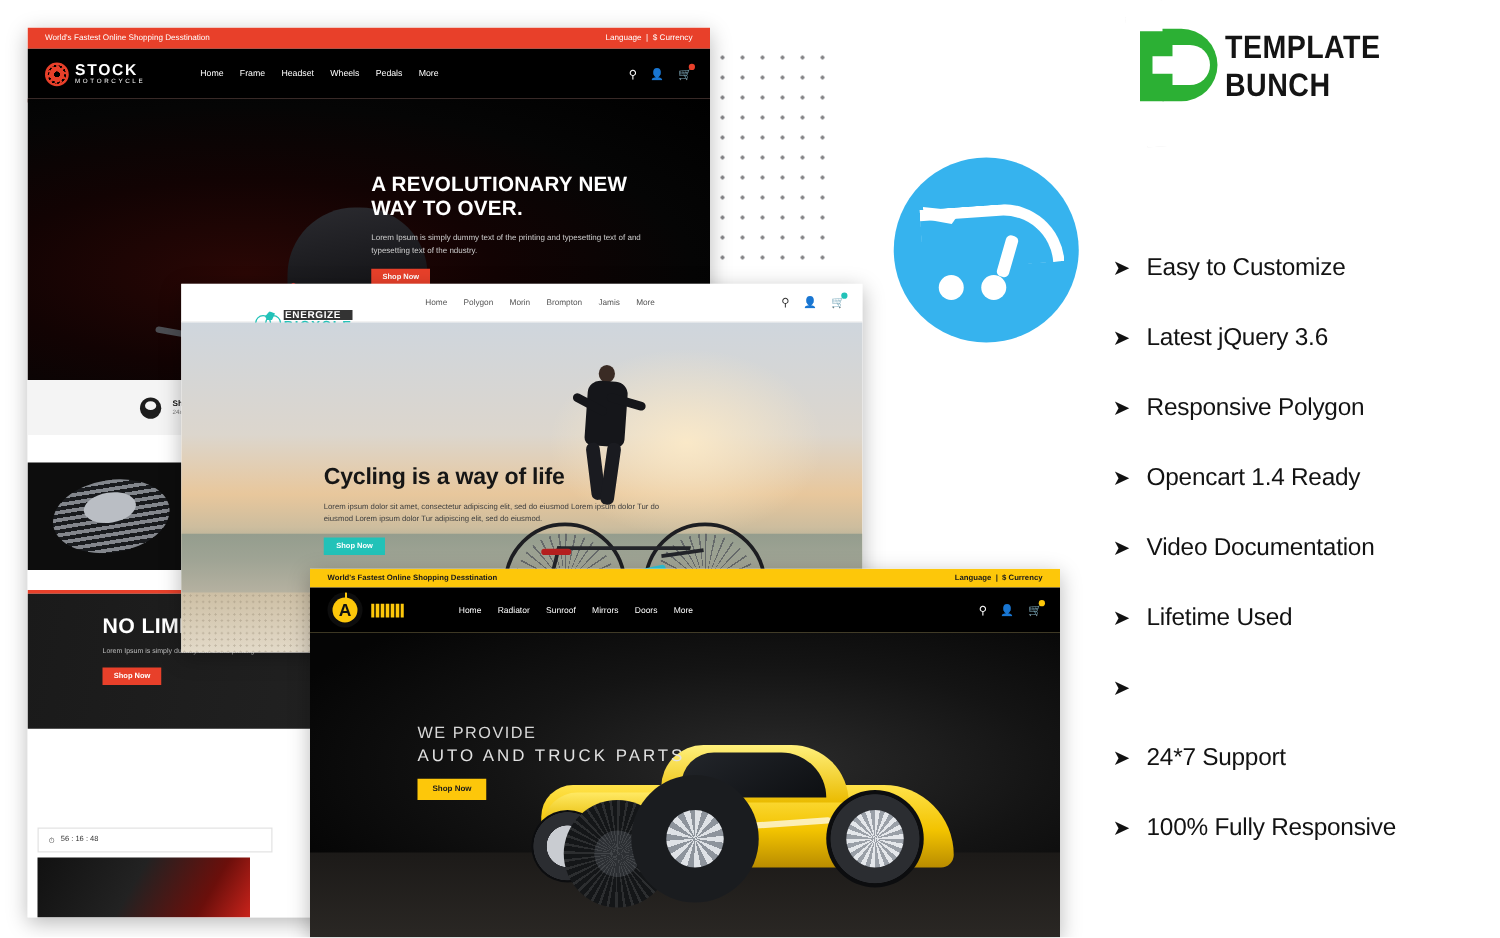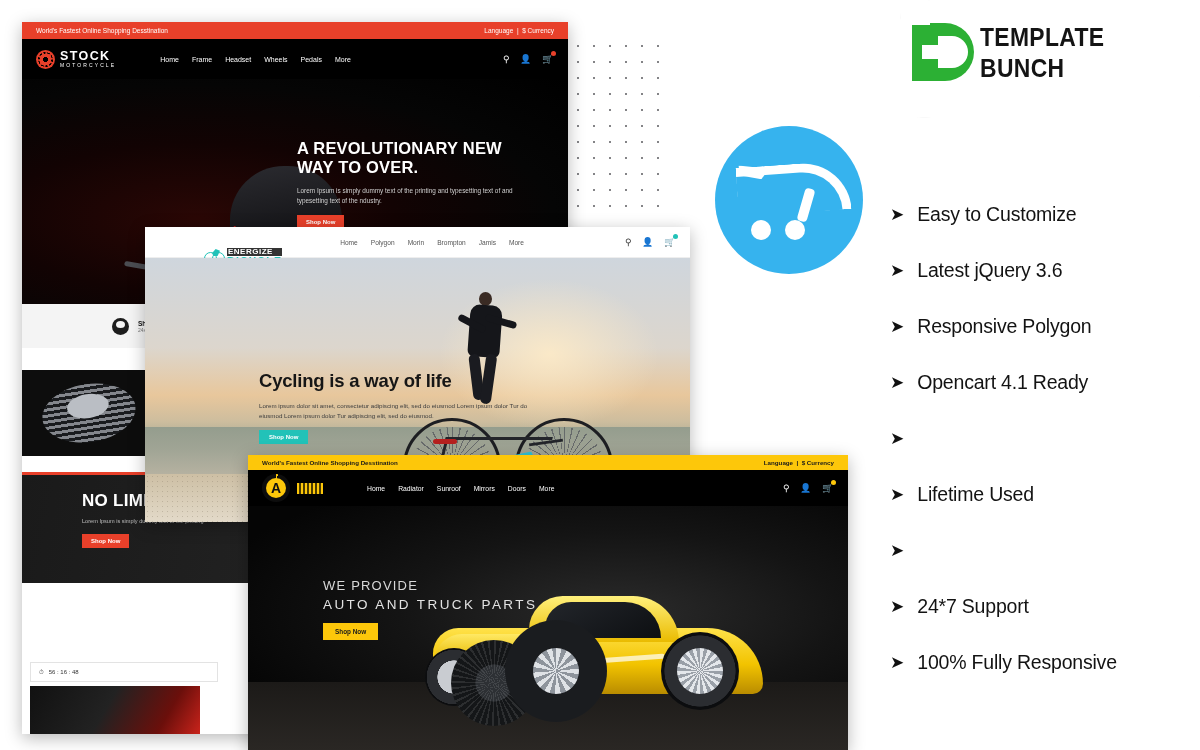--- a/index.html
+++ b/index.html
@@ -164,21 +164,21 @@
   .wheelB{position:absolute;left:-8px;bottom:14px;width:58px;height:58px;border-radius:50%;
      background:radial-gradient(circle,#c9ccd1 0 40%,#2b2d31 41% 66%,#0c0d0f 67%);}
   .tire1{position:absolute;left:18px;bottom:-6px;width:86px;height:86px;border-radius:50%;
      background:radial-gradient(circle,#2d3034 0 30%,#141618 31% 72%,#0a0b0c 73%);}
   .tire1::after{content:"";position:absolute;inset:0;border-radius:50%;
      background:repeating-conic-gradient(rgba(255,255,255,.10) 0 3deg,transparent 3deg 9deg);}
   .tire2{position:absolute;left:72px;bottom:-2px;width:102px;height:102px;border-radius:50%;
      background:radial-gradient(circle,#b9bcc1 0 26%,#1a1c1f 27% 72%,#0a0b0c 73%);}
   .tire2::after{content:"";position:absolute;inset:28px;border-radius:50%;
      background:repeating-conic-gradient(#dfe2e6 0 14deg,#8e949c 14deg 28deg);}
-  .hero-auto-txt{position:absolute;left:75px;top:72px;width:250px;color:#fff;}
+  .hero-auto-txt{position:absolute;left:86px;top:72px;width:250px;color:#fff;}
   .hero-auto-txt .l1{font-size:13px;letter-spacing:1.2px;color:#d8d8d8;}
   .hero-auto-txt .l2{font-size:25px;font-weight:700;letter-spacing:.4px;margin-top:4px;}
   .hero-auto-txt .l2 em{font-style:normal;color:#fdc70a;}
   .hero-auto-txt .l3{font-size:13.5px;letter-spacing:2.4px;color:#e2e2e2;margin-top:4px;}
   .btn-yellow{display:inline-block;margin-top:11px;background:#fdc70a;color:#1b1b1b;font-size:6.4px;
      padding:5px 12px;font-weight:700;}
 
   
   .brandbar{position:absolute;left:900px;top:0;width:300px;height:118px;}
   .brandbar .white{position:absolute;inset:0;background:#fff;
@@ -429,24 +429,25 @@
     <div class="feat">
       <span class="arrow">➤</span>
       <span class="ftxt">Latest jQuery 3.6</span>
     </div>
     <div class="feat">
       <span class="arrow">➤</span>
       <span class="ftxt">Responsive Polygon</span>
     </div>
     <div class="feat">
       <span class="arrow">➤</span>
-      <span class="ftxt">Opencart 4.1 Ready</span>
-    </div>
-    <div class="feat">
-      <span class="arrow">➤</span>
+      <span class="ftxt">Opencart 1.4 Ready</span>
+    </div>
+    <div class="feat">
+      <span class="arrow">➤</span>
+      <span class="ftxt">Video Documentation</span>
     </div>
     <div class="feat">
       <span class="arrow">➤</span>
       <span class="ftxt">Lifetime Used</span>
     </div>
     <div class="feat">
       <span class="arrow">➤</span>
     </div>
     <div class="feat">
       <span class="arrow">➤</span>

